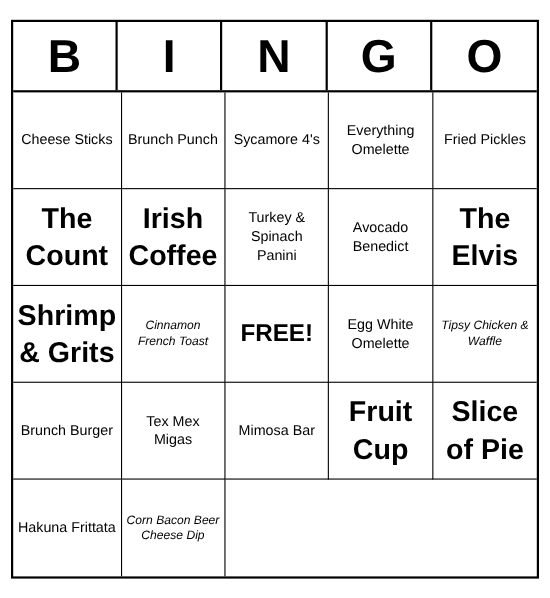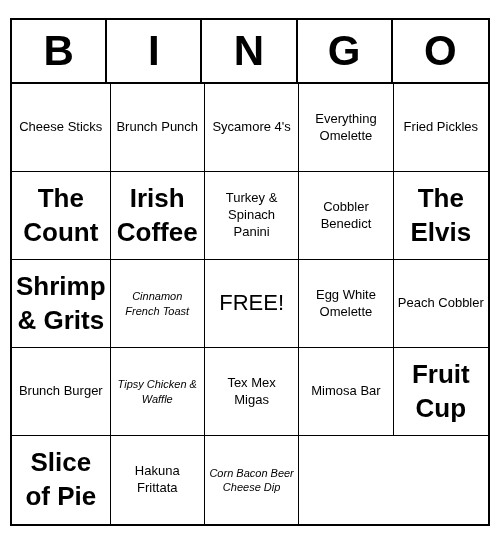--- a/index.html
+++ b/index.html
@@ -69,21 +69,21 @@
       border-bottom: none;
     }
 
     .bingo-cell.large-text {
       font-size: 26px;
       font-weight: bold;
     }
 
     .bingo-cell.free {
       font-size: 22px;
-      font-weight: normal;
+      font-weight: bold;
     }
 
     .bingo-cell.small-text {
       font-size: 11px;
       font-style: italic;
     }
   </style>
 </head>
 <body>
 
@@ -97,29 +97,28 @@
     </div>
   <div class="bingo-grid">
   <div class="bingo-cell">Cheese Sticks</div>
       <div class="bingo-cell">Brunch Punch</div>
       <div class="bingo-cell">Sycamore 4's</div>
       <div class="bingo-cell">Everything Omelette</div>
       <div class="bingo-cell">Fried Pickles</div>
       <div class="bingo-cell large-text">The Count</div>
       <div class="bingo-cell large-text">Irish Coffee</div>
       <div class="bingo-cell">Turkey &amp; Spinach Panini</div>
-      <div class="bingo-cell">Cobbler Benedict</div>
+      <div class="bingo-cell">Avocado Benedict</div>
       <div class="bingo-cell large-text">The Elvis</div>
       <div class="bingo-cell large-text">Shrimp &amp; Grits</div>
       <div class="bingo-cell small-text">Cinnamon French Toast</div>
       <div class="bingo-cell free">FREE!</div>
       <div class="bingo-cell">Egg White Omelette</div>
-      <div class="bingo-cell">Peach Cobbler</div>
+      <div class="bingo-cell small-text">Tipsy Chicken &amp; Waffle</div>
       <div class="bingo-cell">Brunch Burger</div>
-      <div class="bingo-cell small-text">Tipsy Chicken &amp; Waffle</div>
       <div class="bingo-cell">Tex Mex Migas</div>
       <div class="bingo-cell">Mimosa Bar</div>
       <div class="bingo-cell large-text">Fruit Cup</div>
       <div class="bingo-cell large-text">Slice of Pie</div>
       <div class="bingo-cell">Hakuna Frittata</div>
       <div class="bingo-cell small-text">Corn Bacon Beer Cheese Dip</div>
     </div>
 </div>
 
 </body></html>

